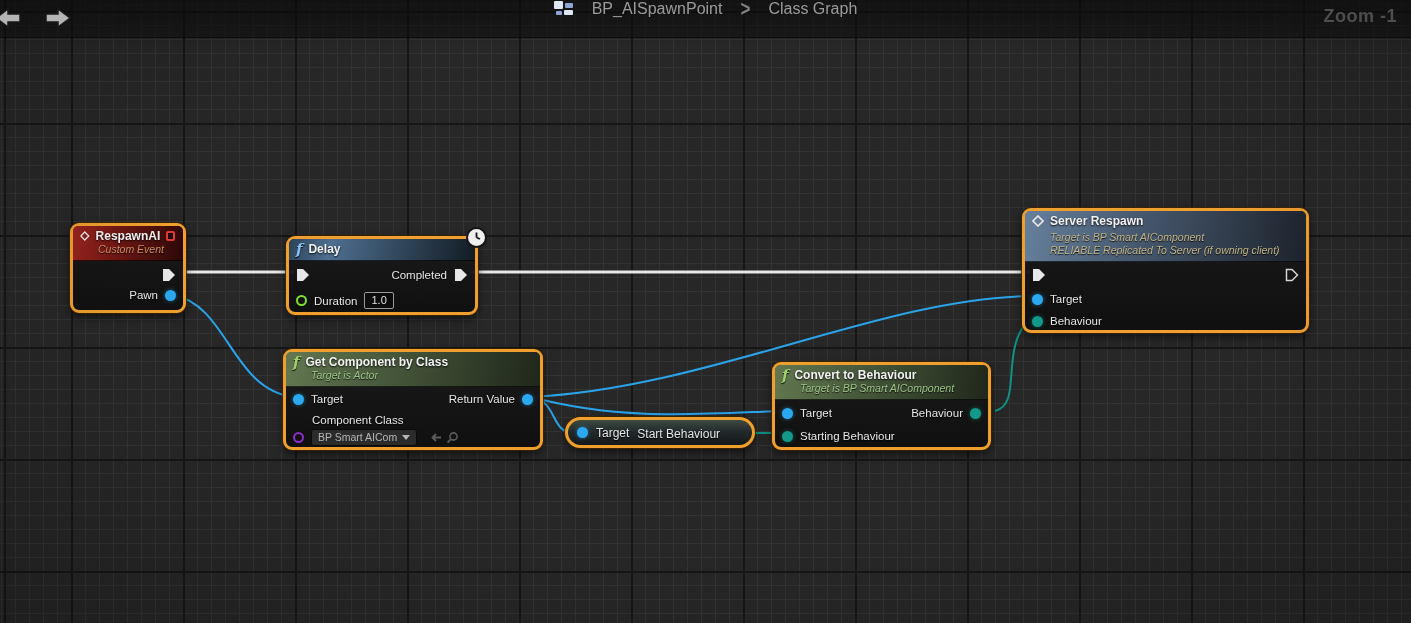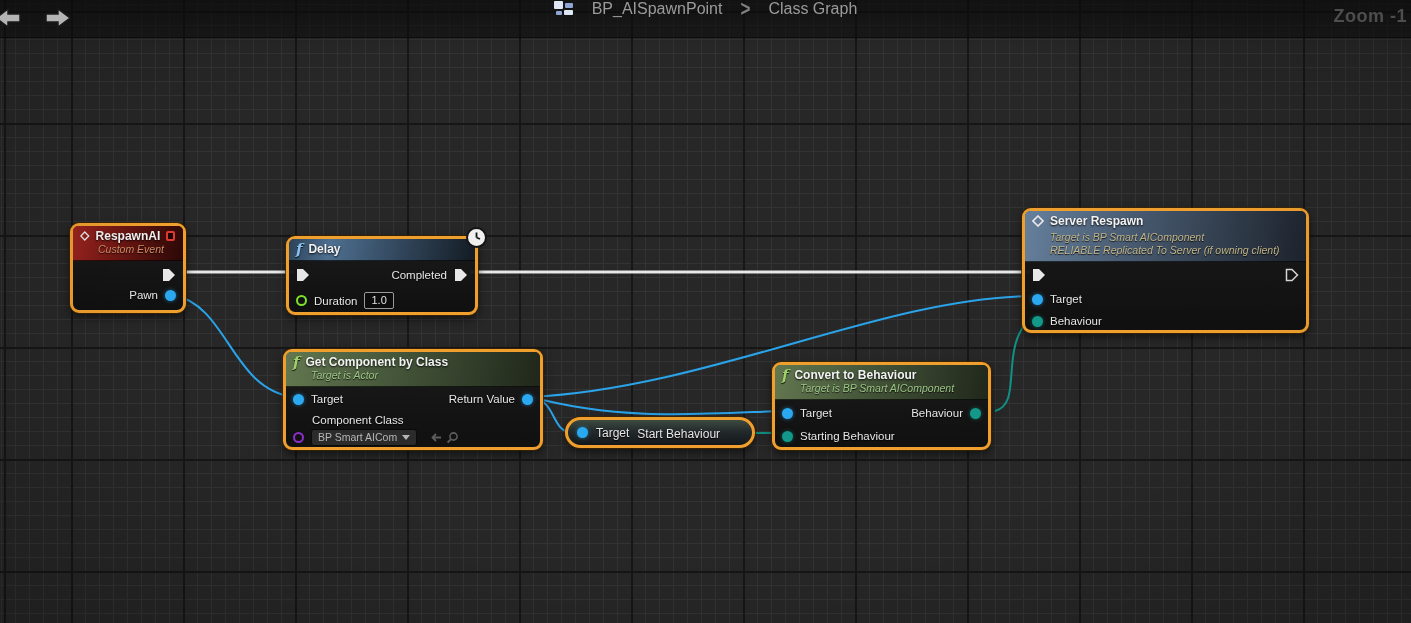--- a/index.html
+++ b/index.html
@@ -32,21 +32,21 @@
   .breadcrumb { position:absolute; left:0; right:0; top:0; height:48px;
     display:flex; align-items:flex-start; justify-content:center; gap:18px;
     color:#9b9b9b; font-size:16px; }
   .bp-icon { display:inline-block; position:relative; width:20px; height:16px; }
   .bp-icon i { position:absolute; display:block; border-radius:1px; }
   .bp-icon .b1 { left:0; top:1px; width:9px; height:8px; background:#dfe6f5; }
   .bp-icon .b2 { left:11px; top:3px; width:8px; height:5px; background:#8fa5d6; }
   .bp-icon .b3 { left:2px; top:11px; width:6px; height:4px; background:#8fa5d6; }
   .bp-icon .b4 { left:10px; top:10px; width:9px; height:5px; background:#dfe6f5; }
   .crumb-sep { color:#808080; font-size:17px; font-weight:bold; transform:scaleY(1.25); }
-  .zoom-indicator { position:absolute; right:4px; top:6px; z-index:50;
+  .zoom-indicator { position:absolute; right:14px; top:6px; z-index:50;
     color:#4d4d4d; font-size:18px; font-weight:bold; letter-spacing:.5px; }
 
   
   .wires { position:absolute; inset:0; z-index:5; }
 
   
   .node { position:absolute; z-index:10; border:3px solid #ef9f2e; border-radius:9px;
     background:linear-gradient(to bottom, rgba(26,26,26,.97), rgba(15,15,15,.97));
     box-shadow:0 0 0 1px rgba(60,35,0,.8), 0 4px 10px rgba(0,0,0,.55); }
   .node-header { position:relative; border-radius:5px 5px 0 0; padding:3px 8px 4px 7px;

